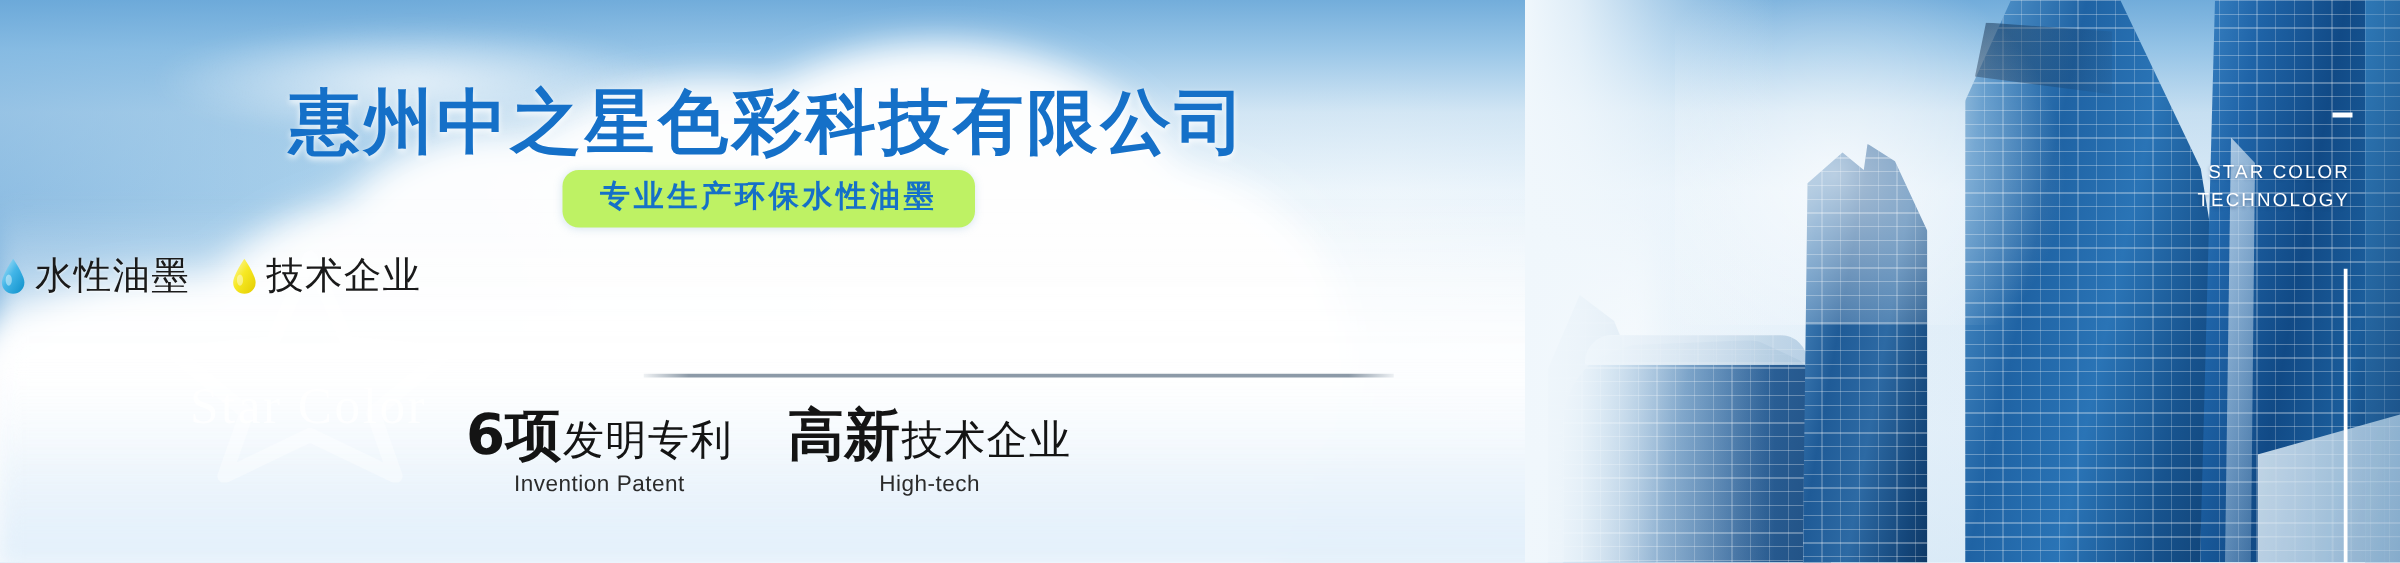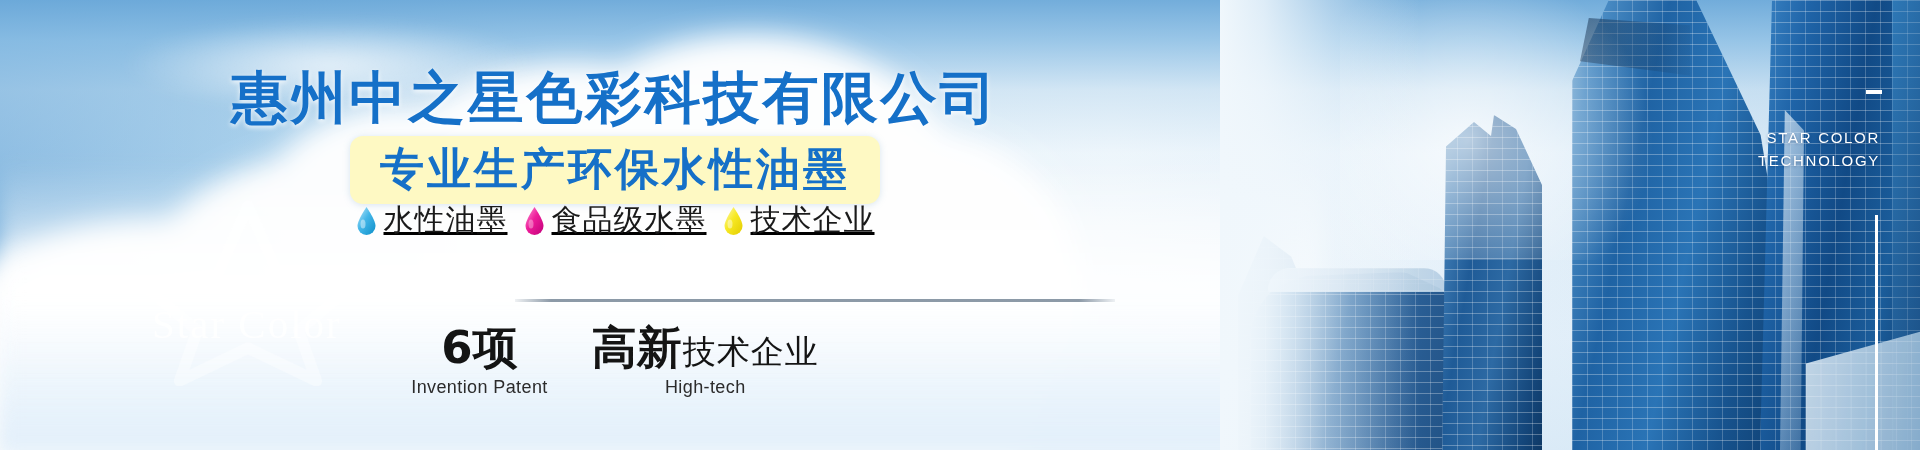--- a/index.html
+++ b/index.html
@@ -102,30 +102,30 @@
 
   .title{
     position:absolute;left:0;right:0;top:61px;text-align:center;
     font-family:"DejaVu Sans","Liberation Sans",sans-serif;
     font-weight:700;font-size:56px;letter-spacing:3px;color:#1570c8;
     text-shadow:0 2px 5px rgba(255,255,255,.85);white-space:nowrap;
   }
 
   .pill-wrap{position:absolute;left:0;right:0;top:136px;text-align:center;}
   .pill{
-    display:inline-block;background:#fef9c3;border-radius:13px;
+    display:inline-block;background:#bef264;border-radius:13px;
     padding:9px 30px 11px;box-shadow:0 1px 7px rgba(120,165,200,.28);
     font-family:"DejaVu Sans","Liberation Sans",sans-serif;
-    font-weight:700;font-size:44px;letter-spacing:3px;color:#1570c8;
+    font-weight:700;font-size:24px;letter-spacing:3px;color:#1570c8;
     white-space:nowrap;line-height:1.08;
   }
 
   .feats{
     position:absolute;left:0;right:0;top:200px;
-    display:flex;justify-content:center;align-items:center;gap:16px;text-decoration:underline;
+    display:flex;justify-content:flex-start;align-items:center;gap:33px;
   }
   .feat{display:flex;align-items:center;gap:7px;}
   .feat .lbl{
     font-family:"DejaVu Sans","Liberation Sans",sans-serif;
     font-size:30px;font-weight:500;color:#1a1a1a;letter-spacing:1px;white-space:nowrap;
     text-shadow:0 1px 2px rgba(255,255,255,.7);
   }
   .drop{width:21px;height:30px;display:block;}
 
   .divider{
@@ -268,34 +268,20 @@
                 <stop offset="45%" stop-color="#43b6e8"></stop>
             <stop offset="100%" stop-color="#0d8fc9"></stop>
               </linearGradient>
             </defs>
           <path d="M21 2 C21 2 3 28 3 40 A18 18 0 0 0 39 40 C39 28 21 2 21 2 Z" fill="url(#g1)"></path>
           <ellipse cx="14" cy="36" rx="5" ry="9" fill="#ffffff" opacity=".45"></ellipse>
         </svg>
         <span class="lbl">水性油墨</span>
       </div>
 
-      <div class="feat">
-        <svg class="drop" viewBox="0 0 42 60">
-          <defs>
-              <linearGradient id="g2" x1="0" y1="0" x2="1" y2="1">
-            <stop offset="0%" stop-color="#ff9ad8"></stop>
-                <stop offset="45%" stop-color="#ee1d9a"></stop>
-            <stop offset="100%" stop-color="#c2007a"></stop>
-              </linearGradient>
-            </defs>
-          <path d="M21 2 C21 2 3 28 3 40 A18 18 0 0 0 39 40 C39 28 21 2 21 2 Z" fill="url(#g2)"></path>
-          <ellipse cx="14" cy="36" rx="5" ry="9" fill="#ffffff" opacity=".35"></ellipse>
-        </svg>
-        <span class="lbl">食品级水墨</span>
-      </div>
 
       <div class="feat">
         <svg class="drop" viewBox="0 0 42 60">
           <defs>
               <linearGradient id="g3" x1="0" y1="0" x2="1" y2="1">
             <stop offset="0%" stop-color="#fdf9b8"></stop>
                 <stop offset="45%" stop-color="#f7e924"></stop>
             <stop offset="100%" stop-color="#e3cc00"></stop>
               </linearGradient>
             </defs>
@@ -307,20 +293,21 @@
 
     </div>
 
     <div class="divider"></div>
 
     <div class="badges">
 
       <div class="badge">
         <div class="cn">
           <span class="big">6项</span>
+          <span class="small">发明专利</span>
         </div>
         <div class="en">Invention Patent</div>
       </div>
 
       <div class="badge">
         <div class="cn">
           <span class="big">高新</span>
           <span class="small">技术企业</span>
         </div>
         <div class="en">High-tech</div>

